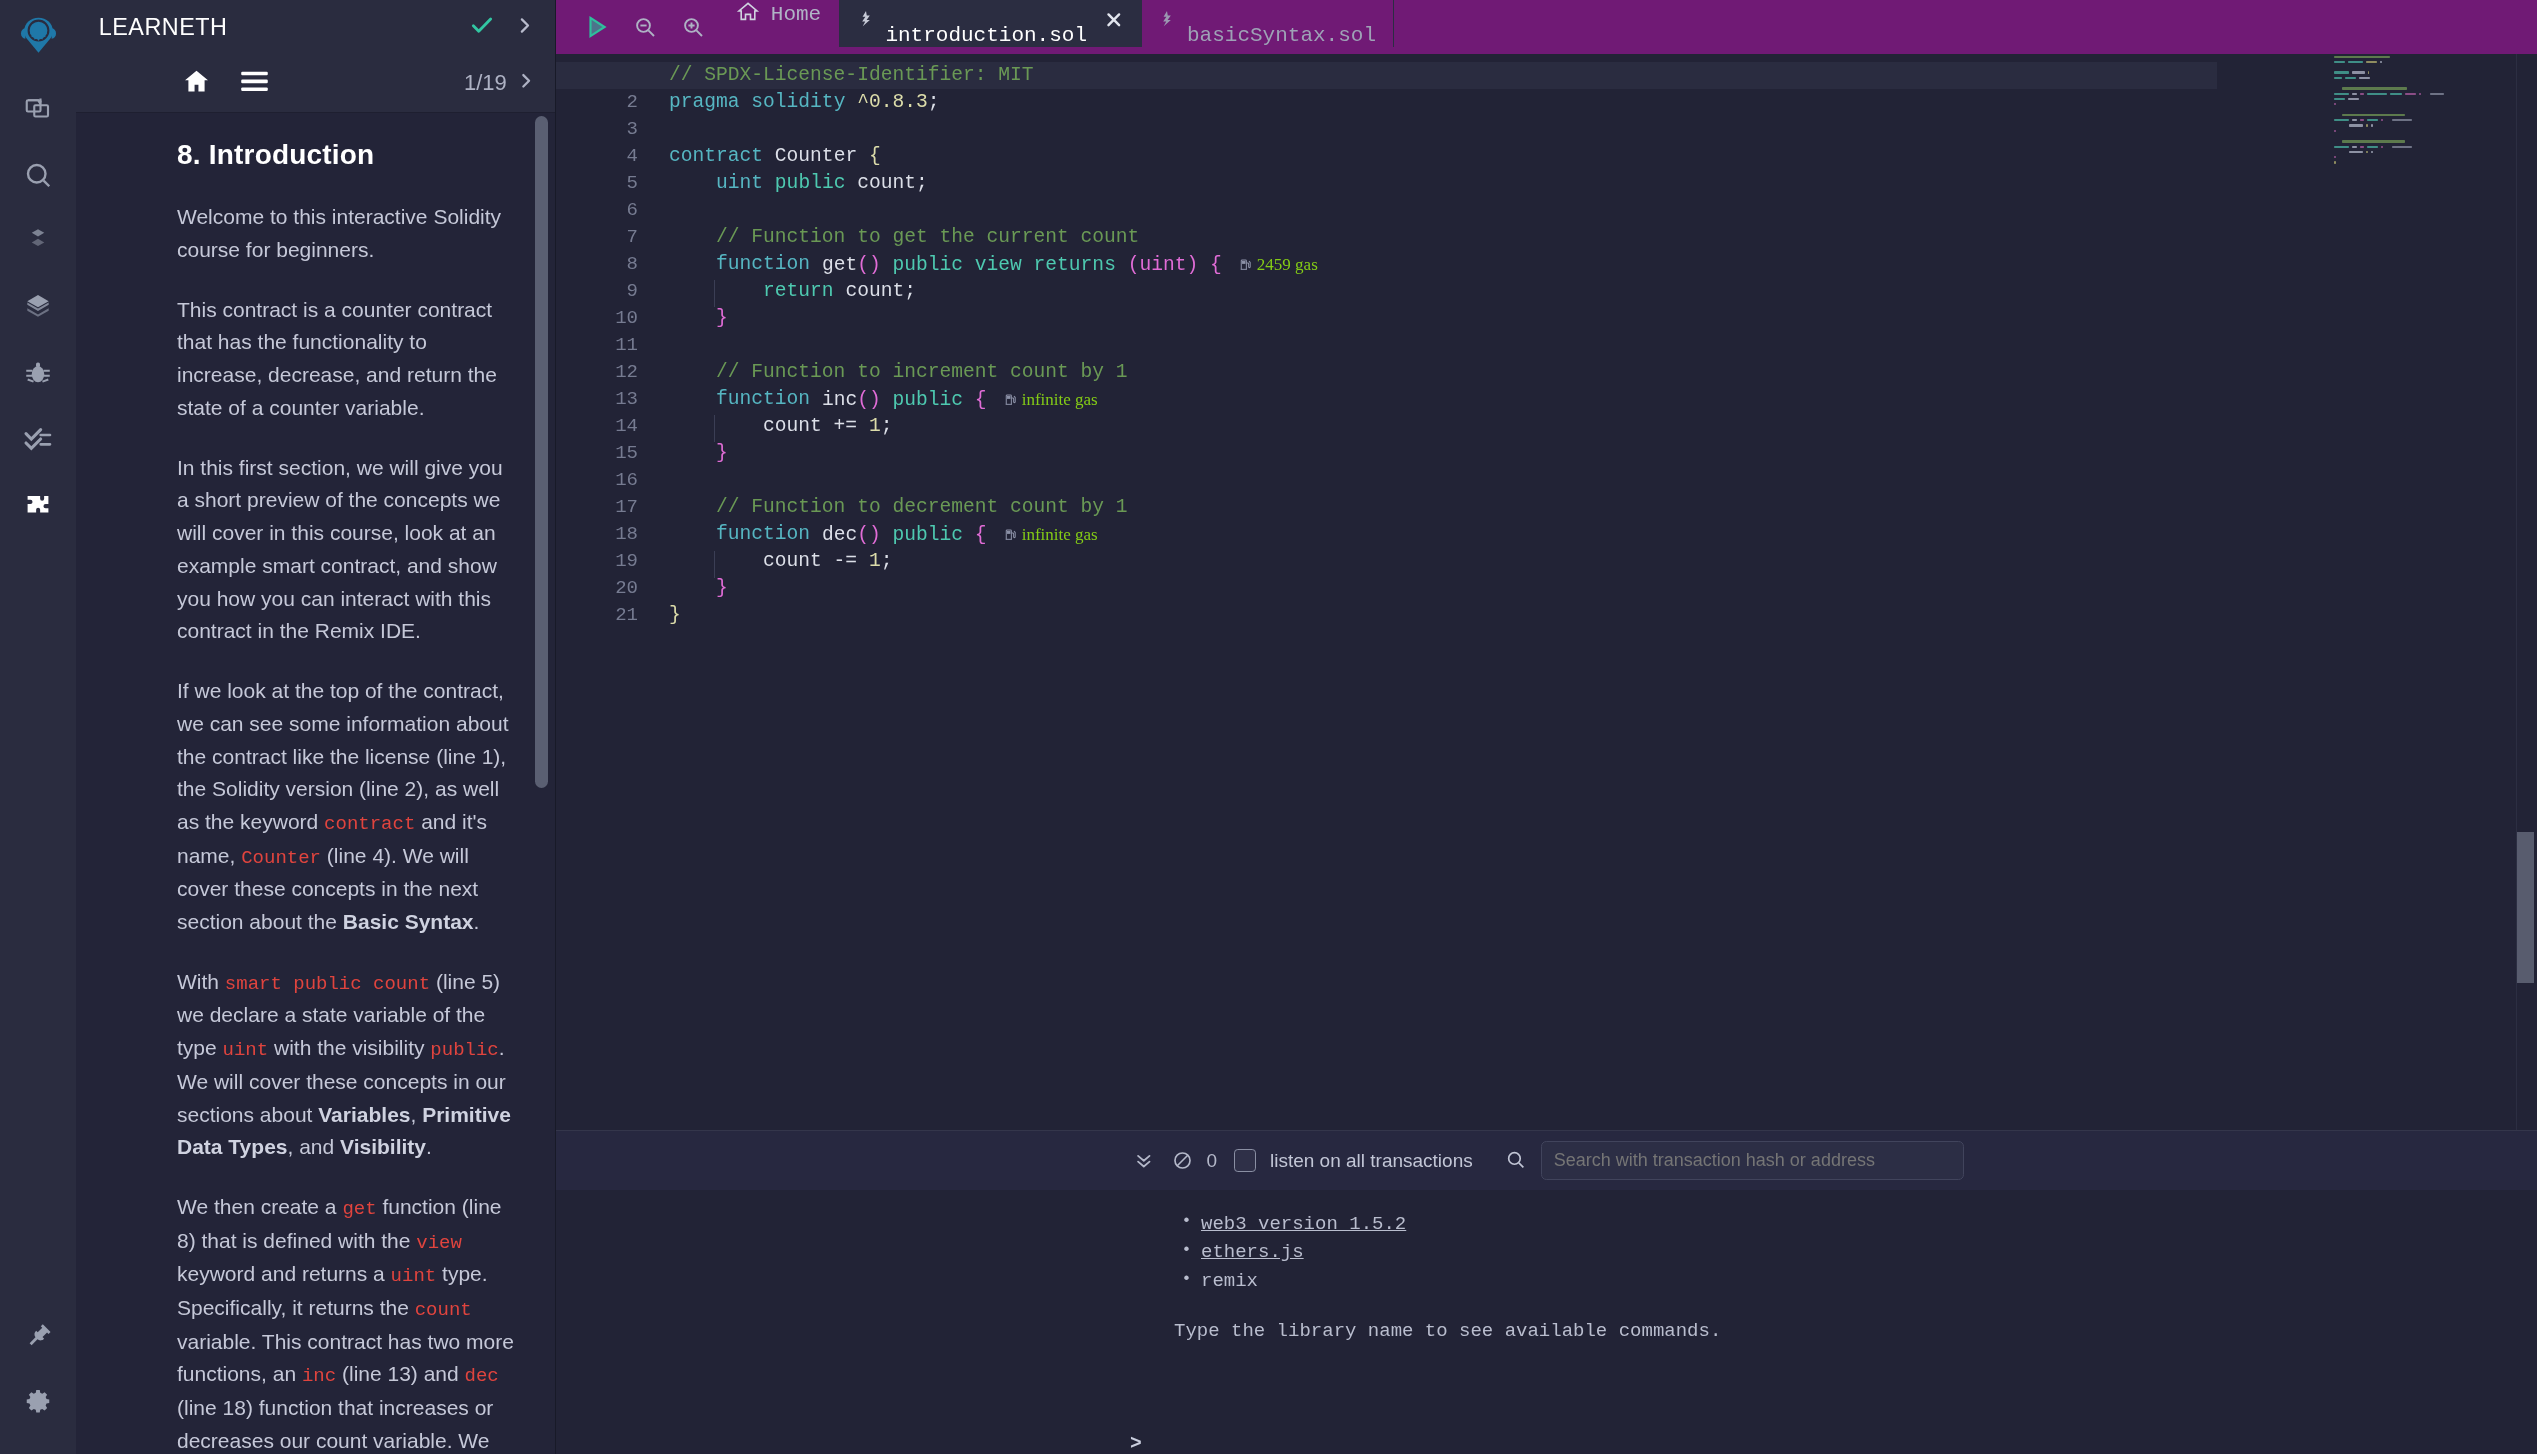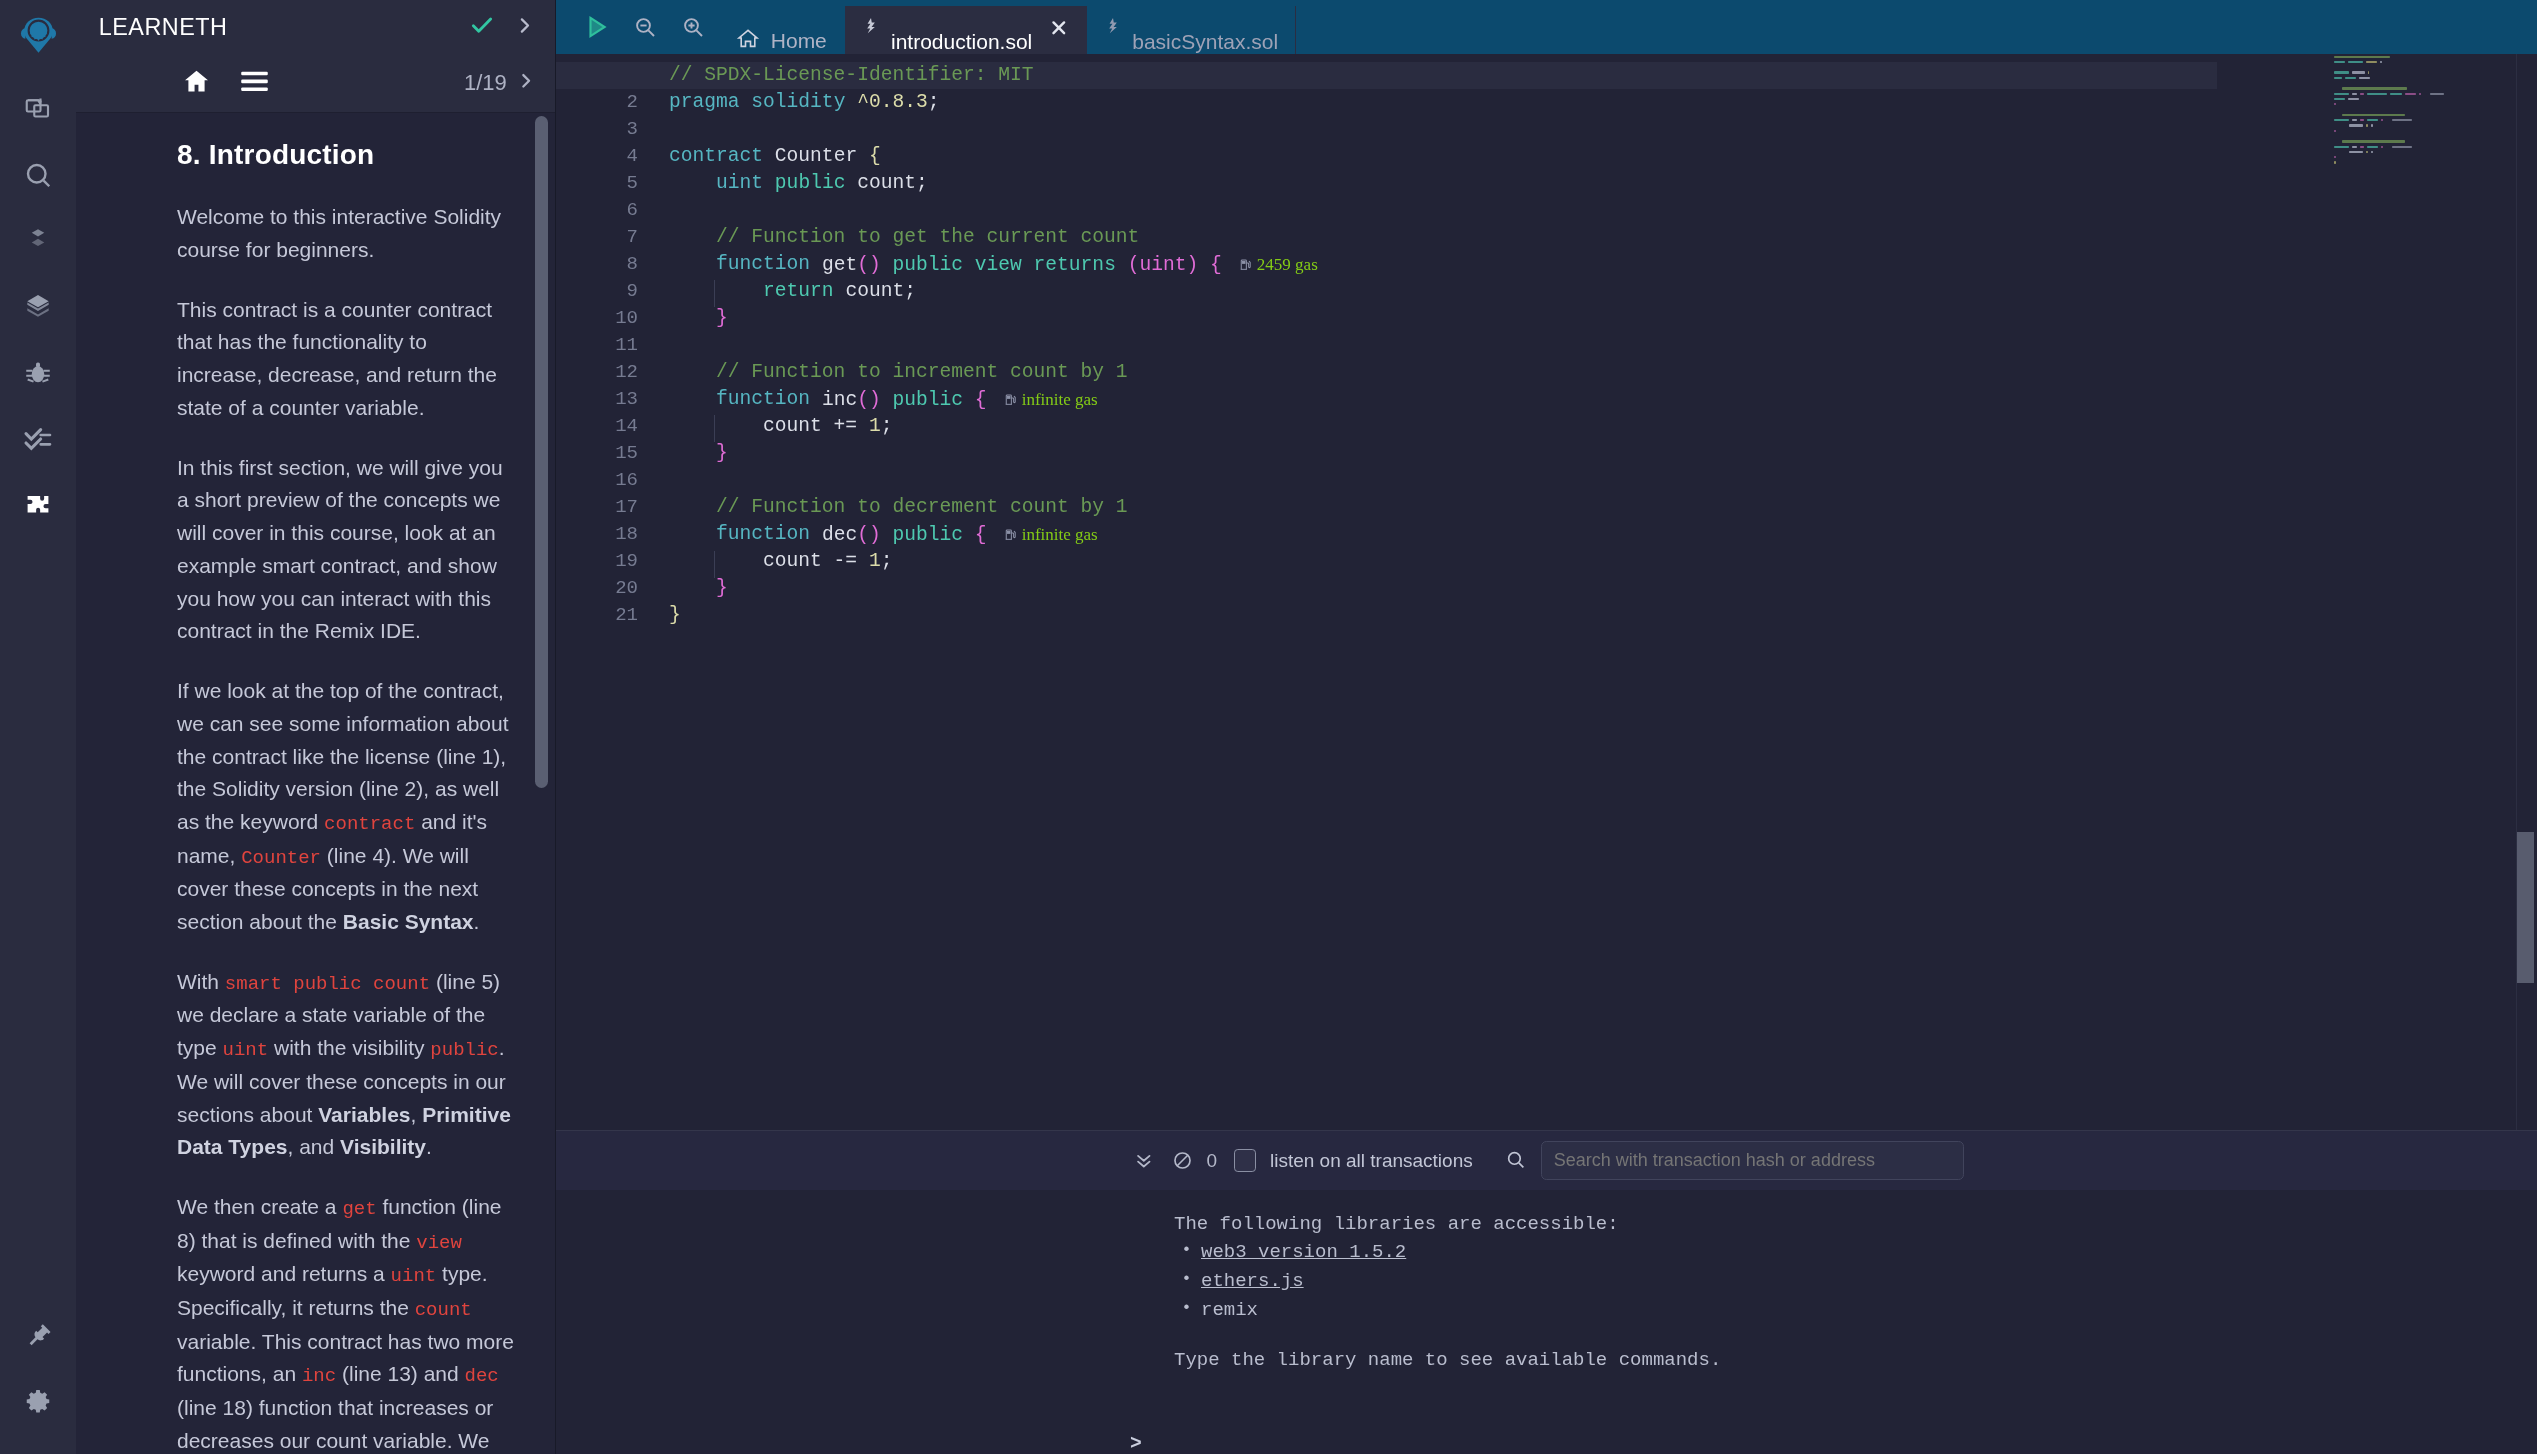--- a/index.html
+++ b/index.html
@@ -85,22 +85,22 @@
     position: absolute; right: 6.8px; top: 116px;
     width: 13px; height: 672px; border-radius: 6.8px;
     background: #5a5f72;
   }
 
   
   .main { flex: 1 1 auto; height: 100%; display: flex; flex-direction: column; background: #222336; min-width:0;}
 
   
   .tabbar {
-    height: 54px; min-height:54px; background: #0c4a6e;
-    display: flex; align-items: flex-end; padding-left: 16.6px;
+    height: 54px; min-height:54px; background: #701a75;
+    display: flex; align-items: flex-start; padding-left: 16.6px; font-family: Liberation Mono, monospace;
   }
   .tb-tools { display:flex; align-items:center; gap: 0; }
   .tb-ico {
     width: 48px; height: 54px; display:flex; align-items:center; justify-content:center;
     cursor: pointer;
   }
   .tb-home {
     display:flex; align-items:center; gap: 10.6px;
     padding: 0 18px 0 19.6px; cursor:pointer;
   }
@@ -584,21 +584,20 @@
             <svg width="21" height="21" viewBox="0 0 24 24" fill="none" stroke="#c2c6d6" stroke-width="1.9">
               <circle cx="10.8" cy="10.8" r="6.6"></circle>
                 <path d="M15.8 15.8L21 21"></path>
             </svg>
           </span>
           <input class="tb-search" type="text" placeholder="Search with transaction hash or address" style="">
         </div>
       </div>
 
       <div class="term-body">
-        <div>The following libraries are accessible:</div>
         <ul id="term-list">
             <li><span class="term-link">web3 version 1.5.2</span></li>
             <li><span class="term-link">ethers.js</span></li>
             <li><span>remix</span></li>
           </ul>
         <div class="term-gap"></div>
         <div>Type the library name to see available commands.</div>
       </div>
 
       <div class="term-prompt">&gt;</div>

